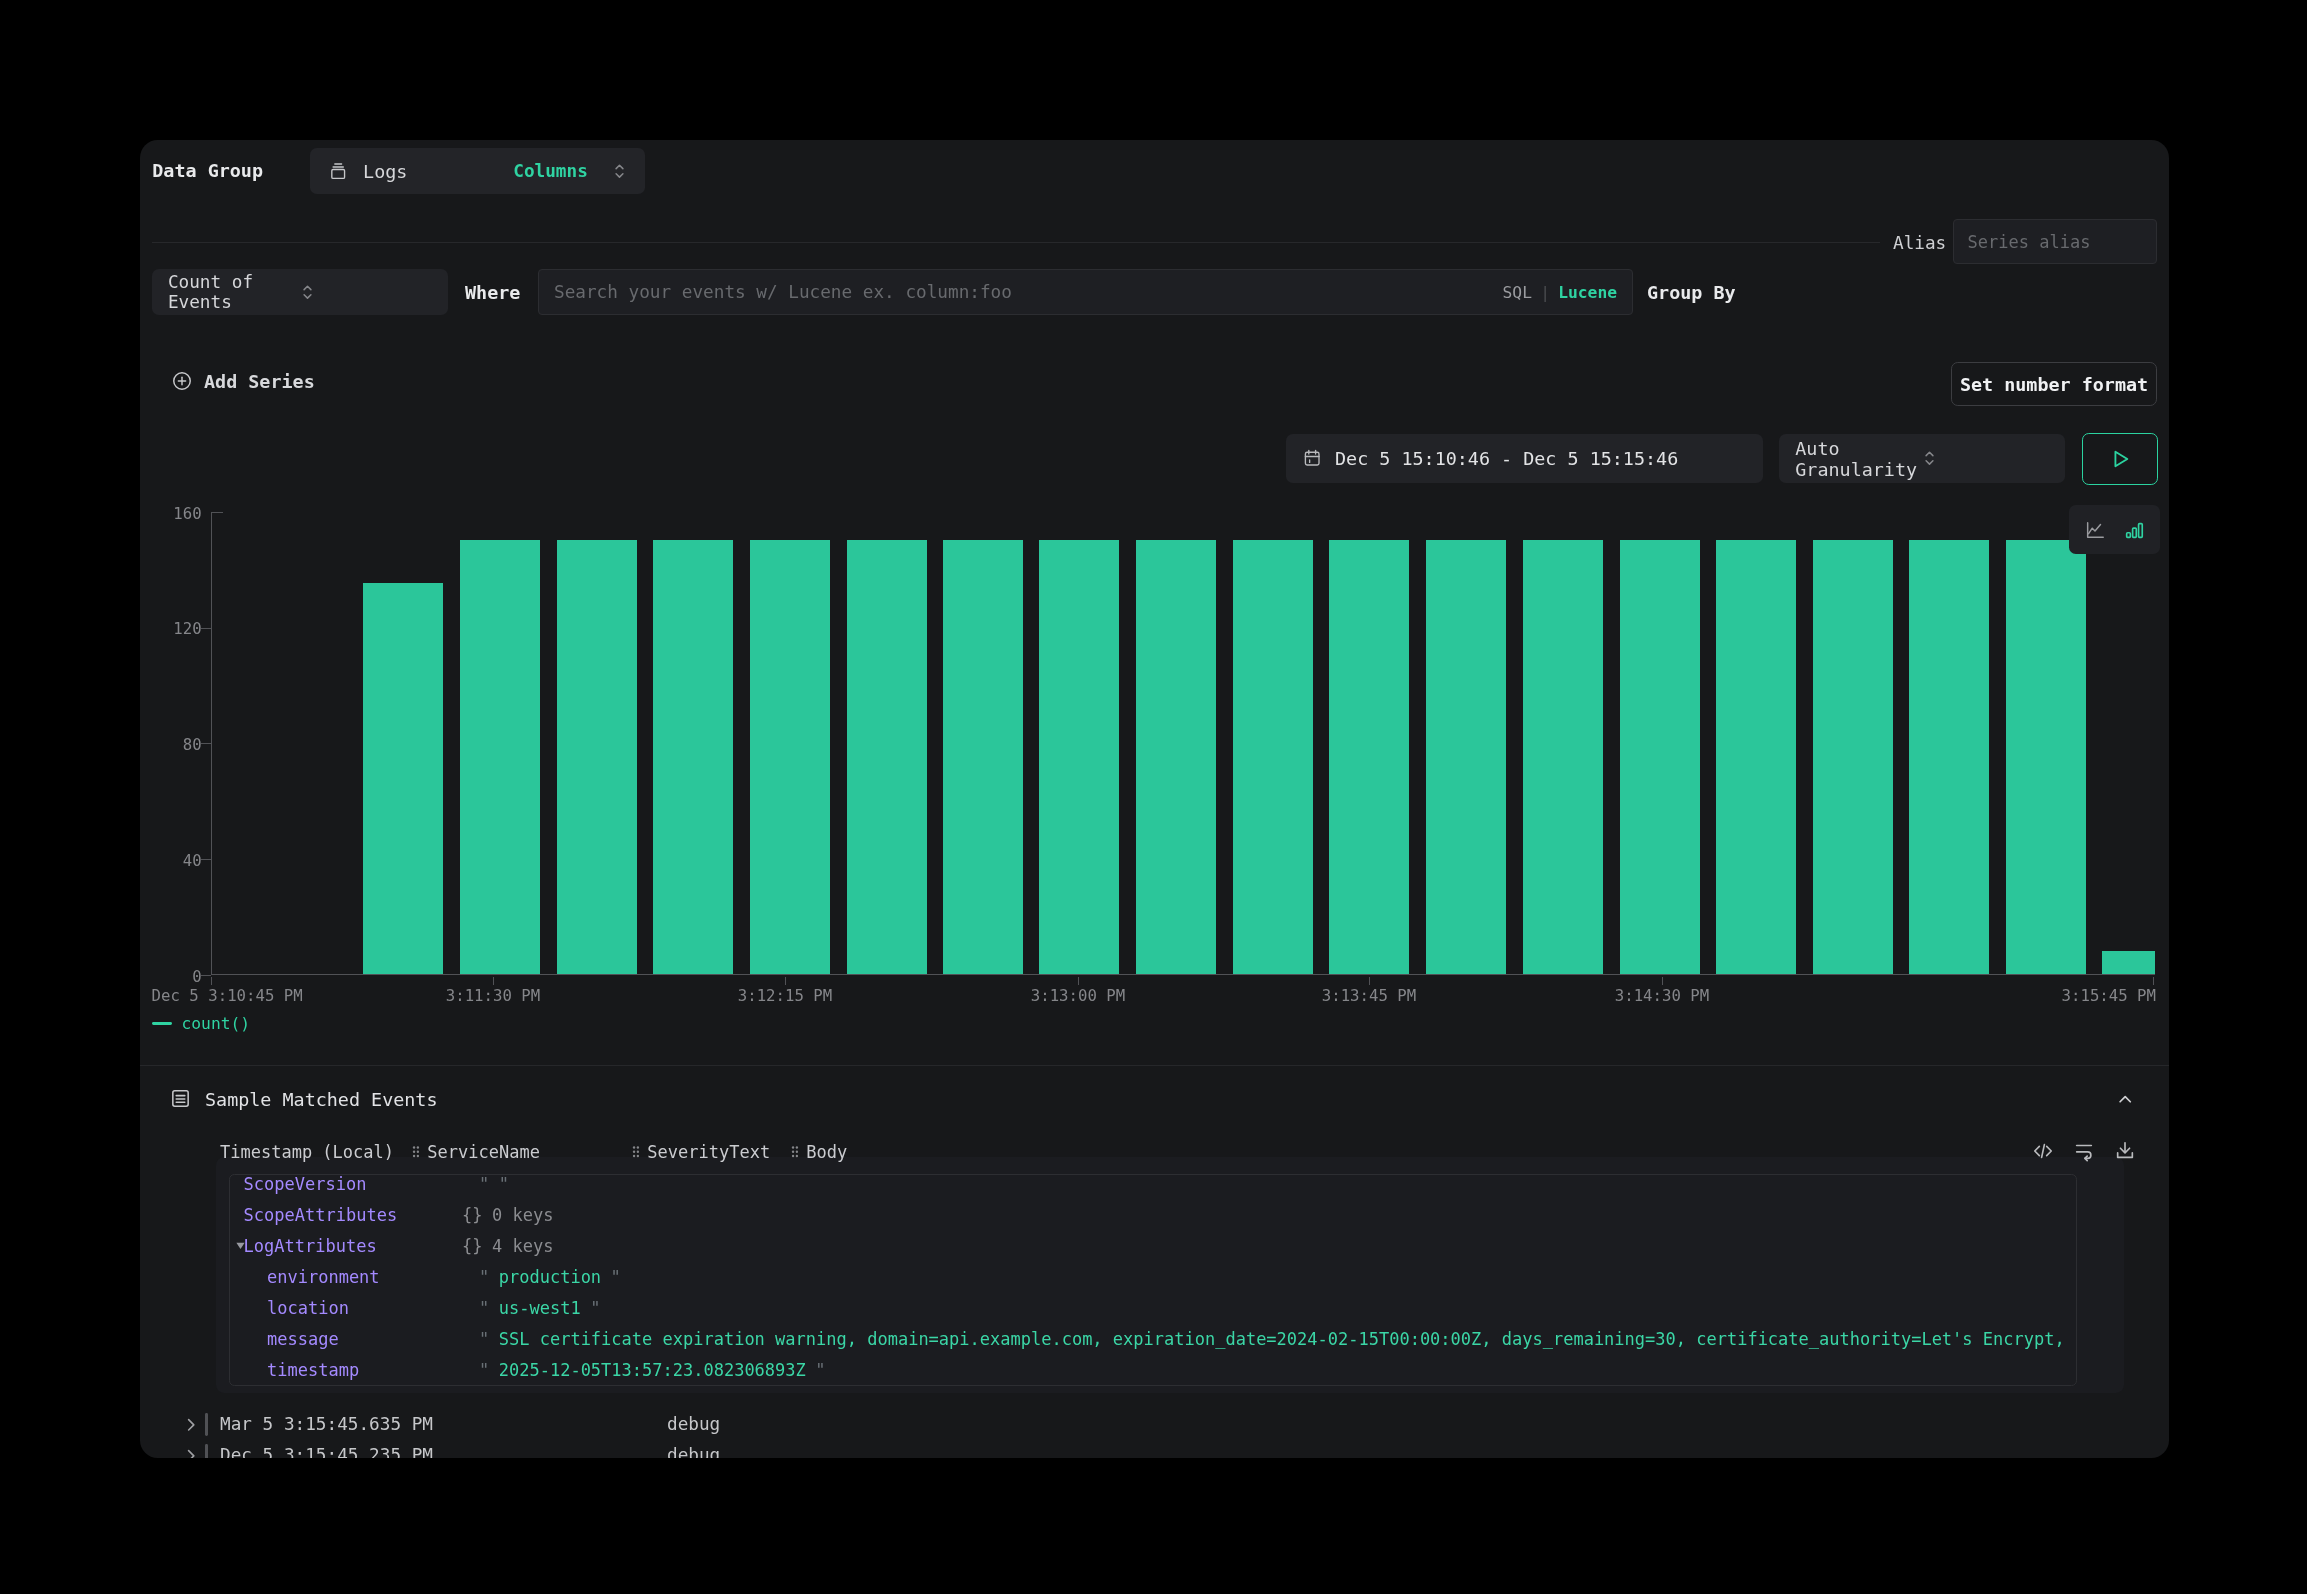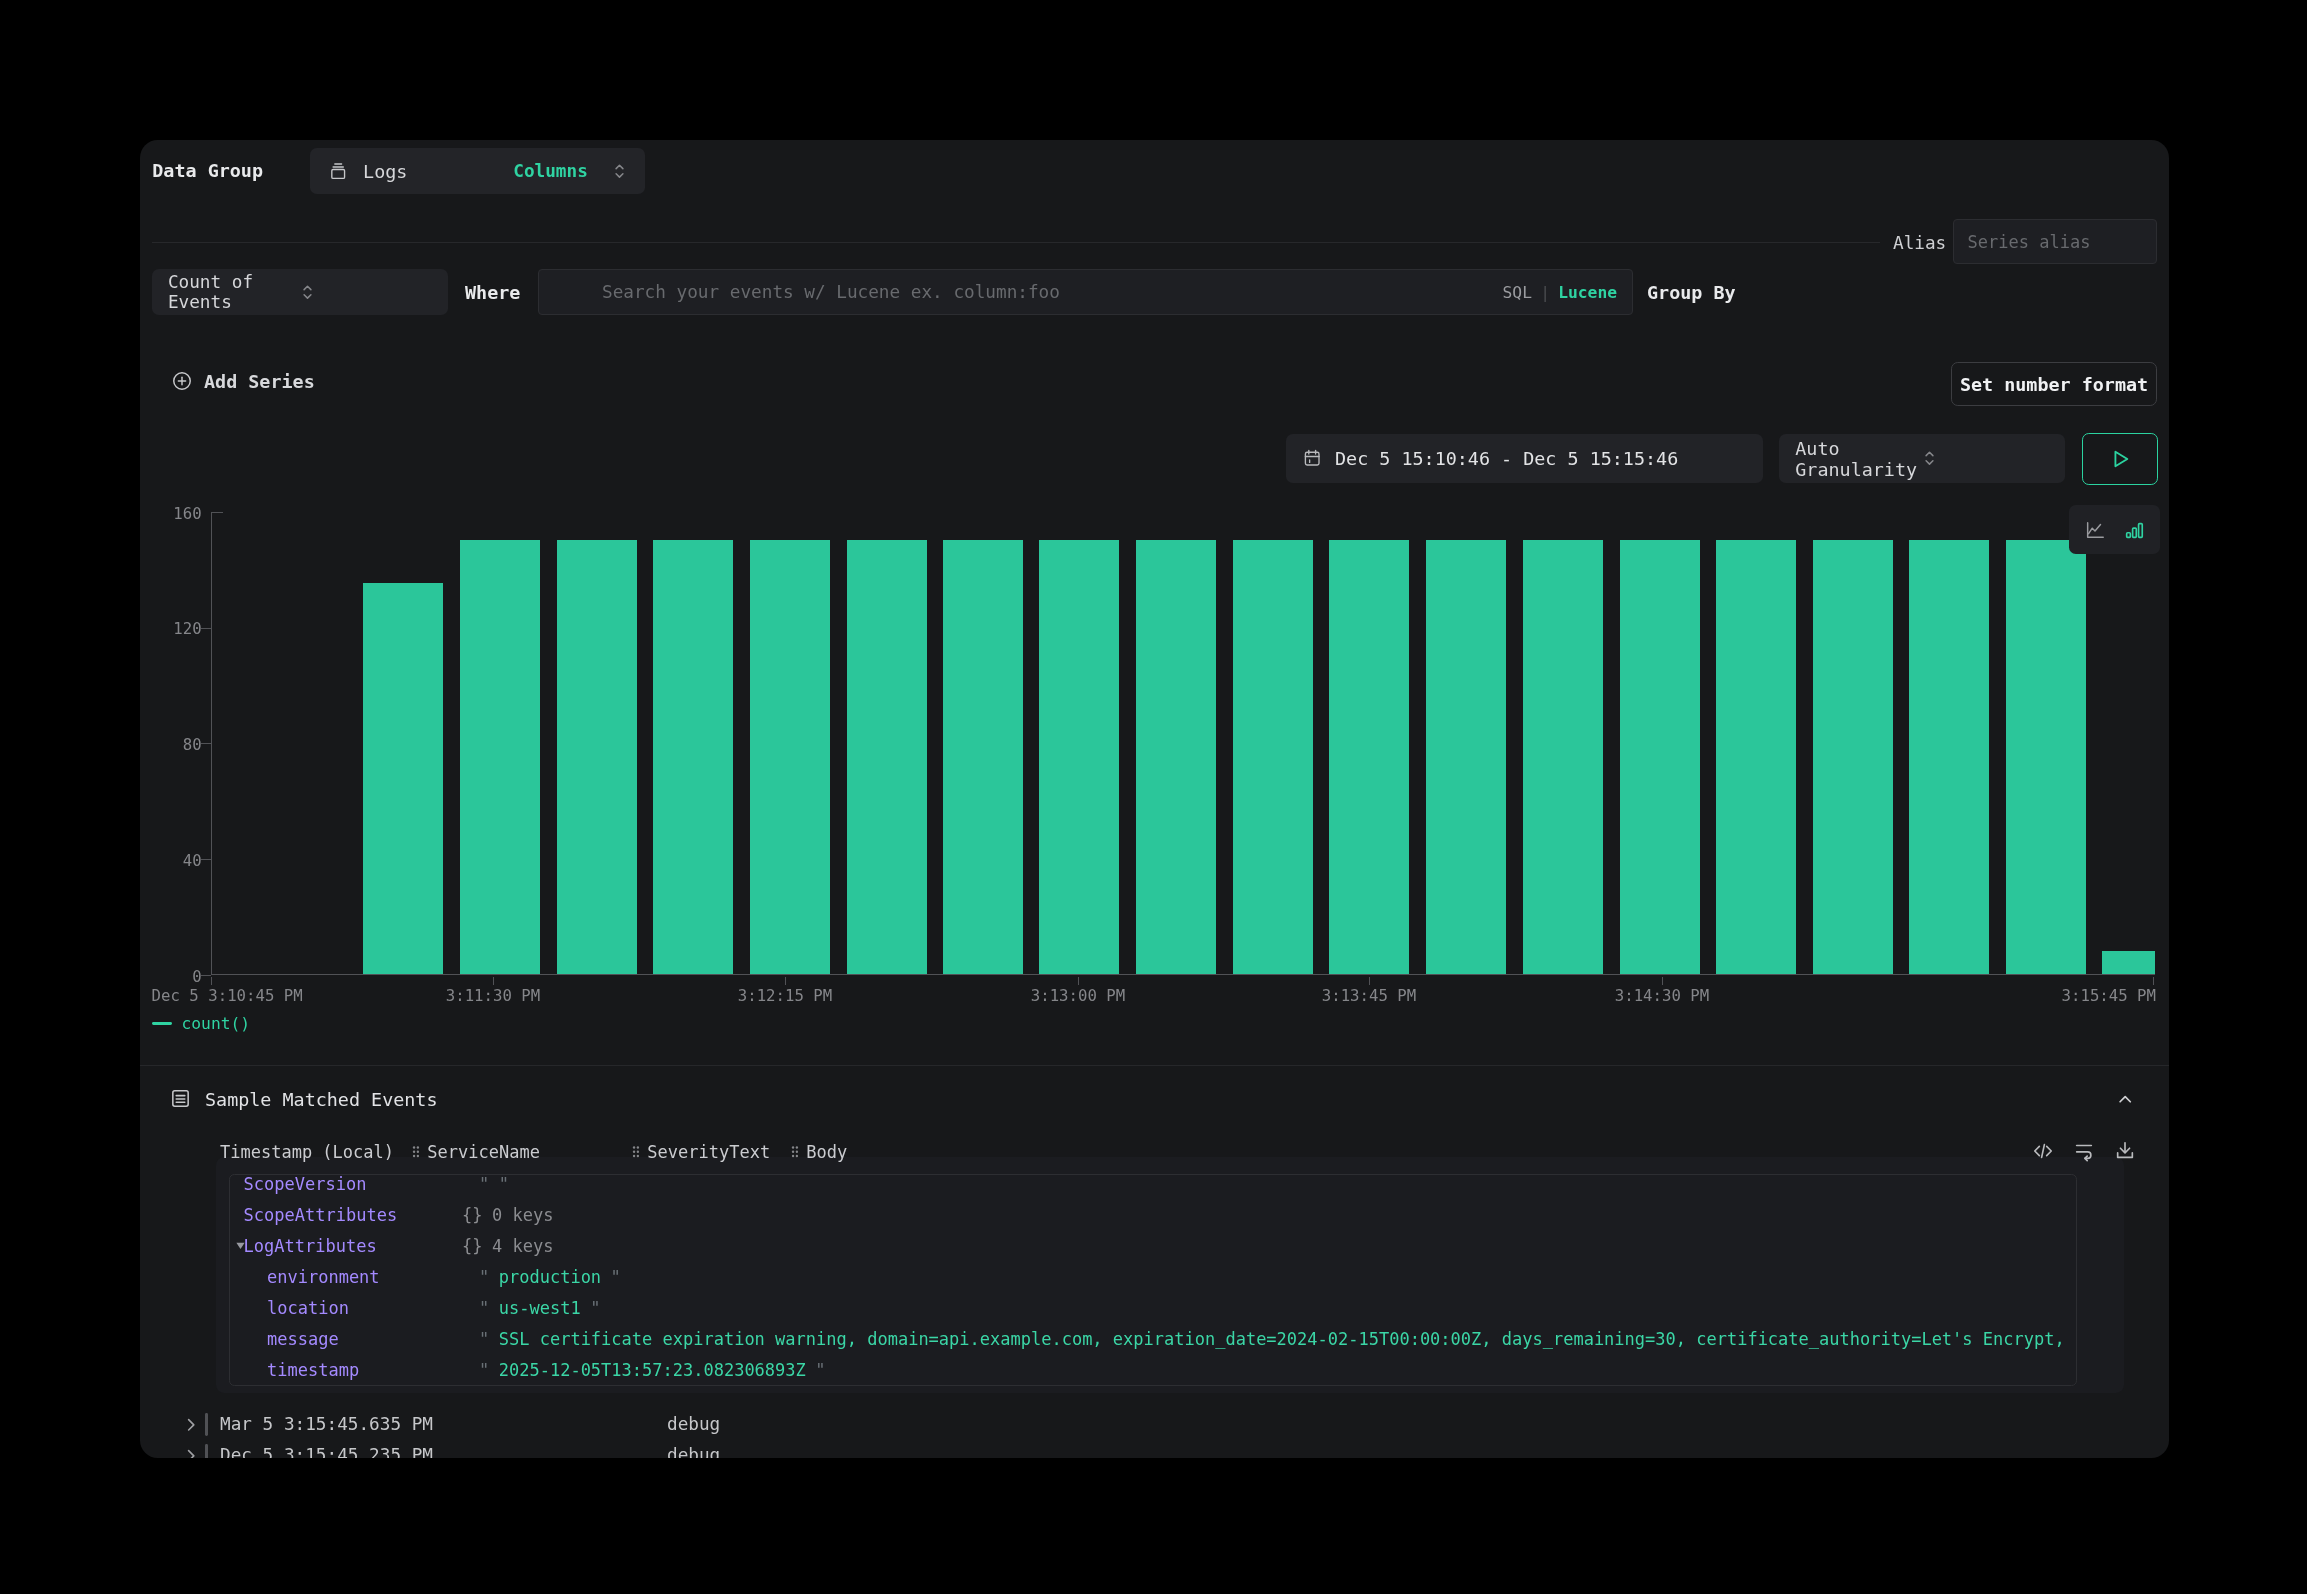--- a/index.html
+++ b/index.html
@@ -30,21 +30,21 @@
     font-size:17px; color:#d6d7da; font-family:inherit; outline:none; }
   input::placeholder { color:#686a6e; }
 
   
   .agg-select { left:11.6px; top:129px; width:296px; height:46px; background:#222327;
     border-radius:6.8px; padding:0 16.3px; cursor:pointer; }
   .agg-select span { flex:1; font-size:17.7px; color:#d6d7da; }
   .where-lbl { left:325px; top:142px; }
   .search-box { left:398px; top:129px; width:1095px; height:46px; padding:0 15px; display:flex; align-items:center; }
   .search-input { flex:1; background:transparent; border:none; outline:none;
-    font-family:inherit; font-size:17.7px; color:#d6d7da; min-width:0;margin-left:48px; }
+    font-family:inherit; font-size:17.7px; color:#d6d7da; min-width:0; }
   .sql-lbl { font-size:16.3px; color:#9b9ca0; }
   .pipe { font-size:16.3px; color:#4b4c50; margin:0 8.2px; }
   .lucene-lbl { font-size:16.3px; font-weight:700; color:#2fd3a2; cursor:pointer; }
   .groupby-lbl { left:1507px; top:142px; }
   .groupby-box { left:1607px; top:129px; width:411px; height:46px; display:flex; align-items:center; padding:0 13.6px; }
 
   
   .add-series { left:31px; top:230px; gap:11px; cursor:pointer; color:#d8d9dc;
     font-size:18.4px; font-weight:700; }
   .set-format { left:1811px; top:222px; width:206px; height:44px;

